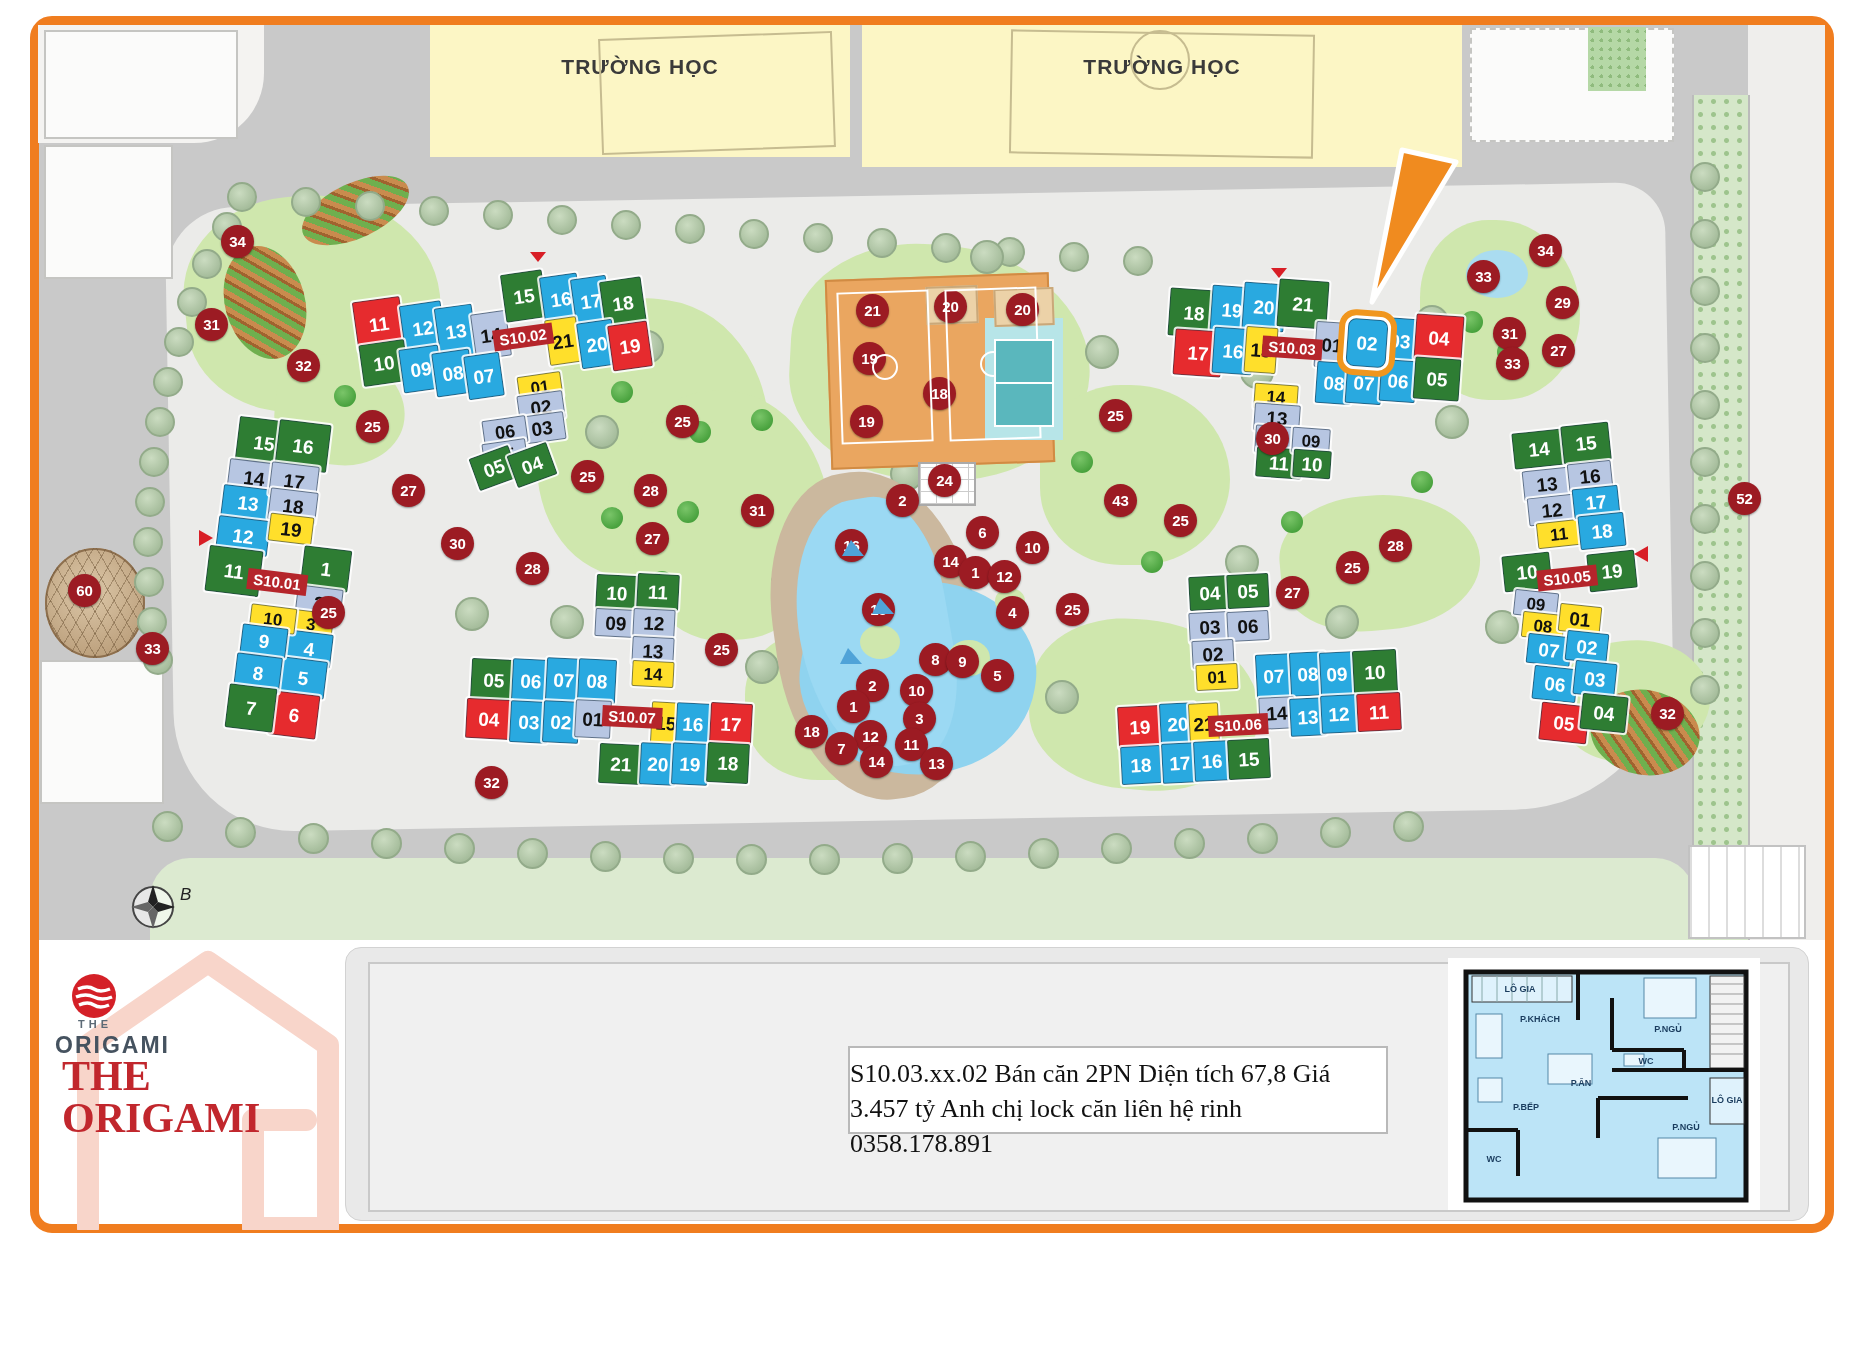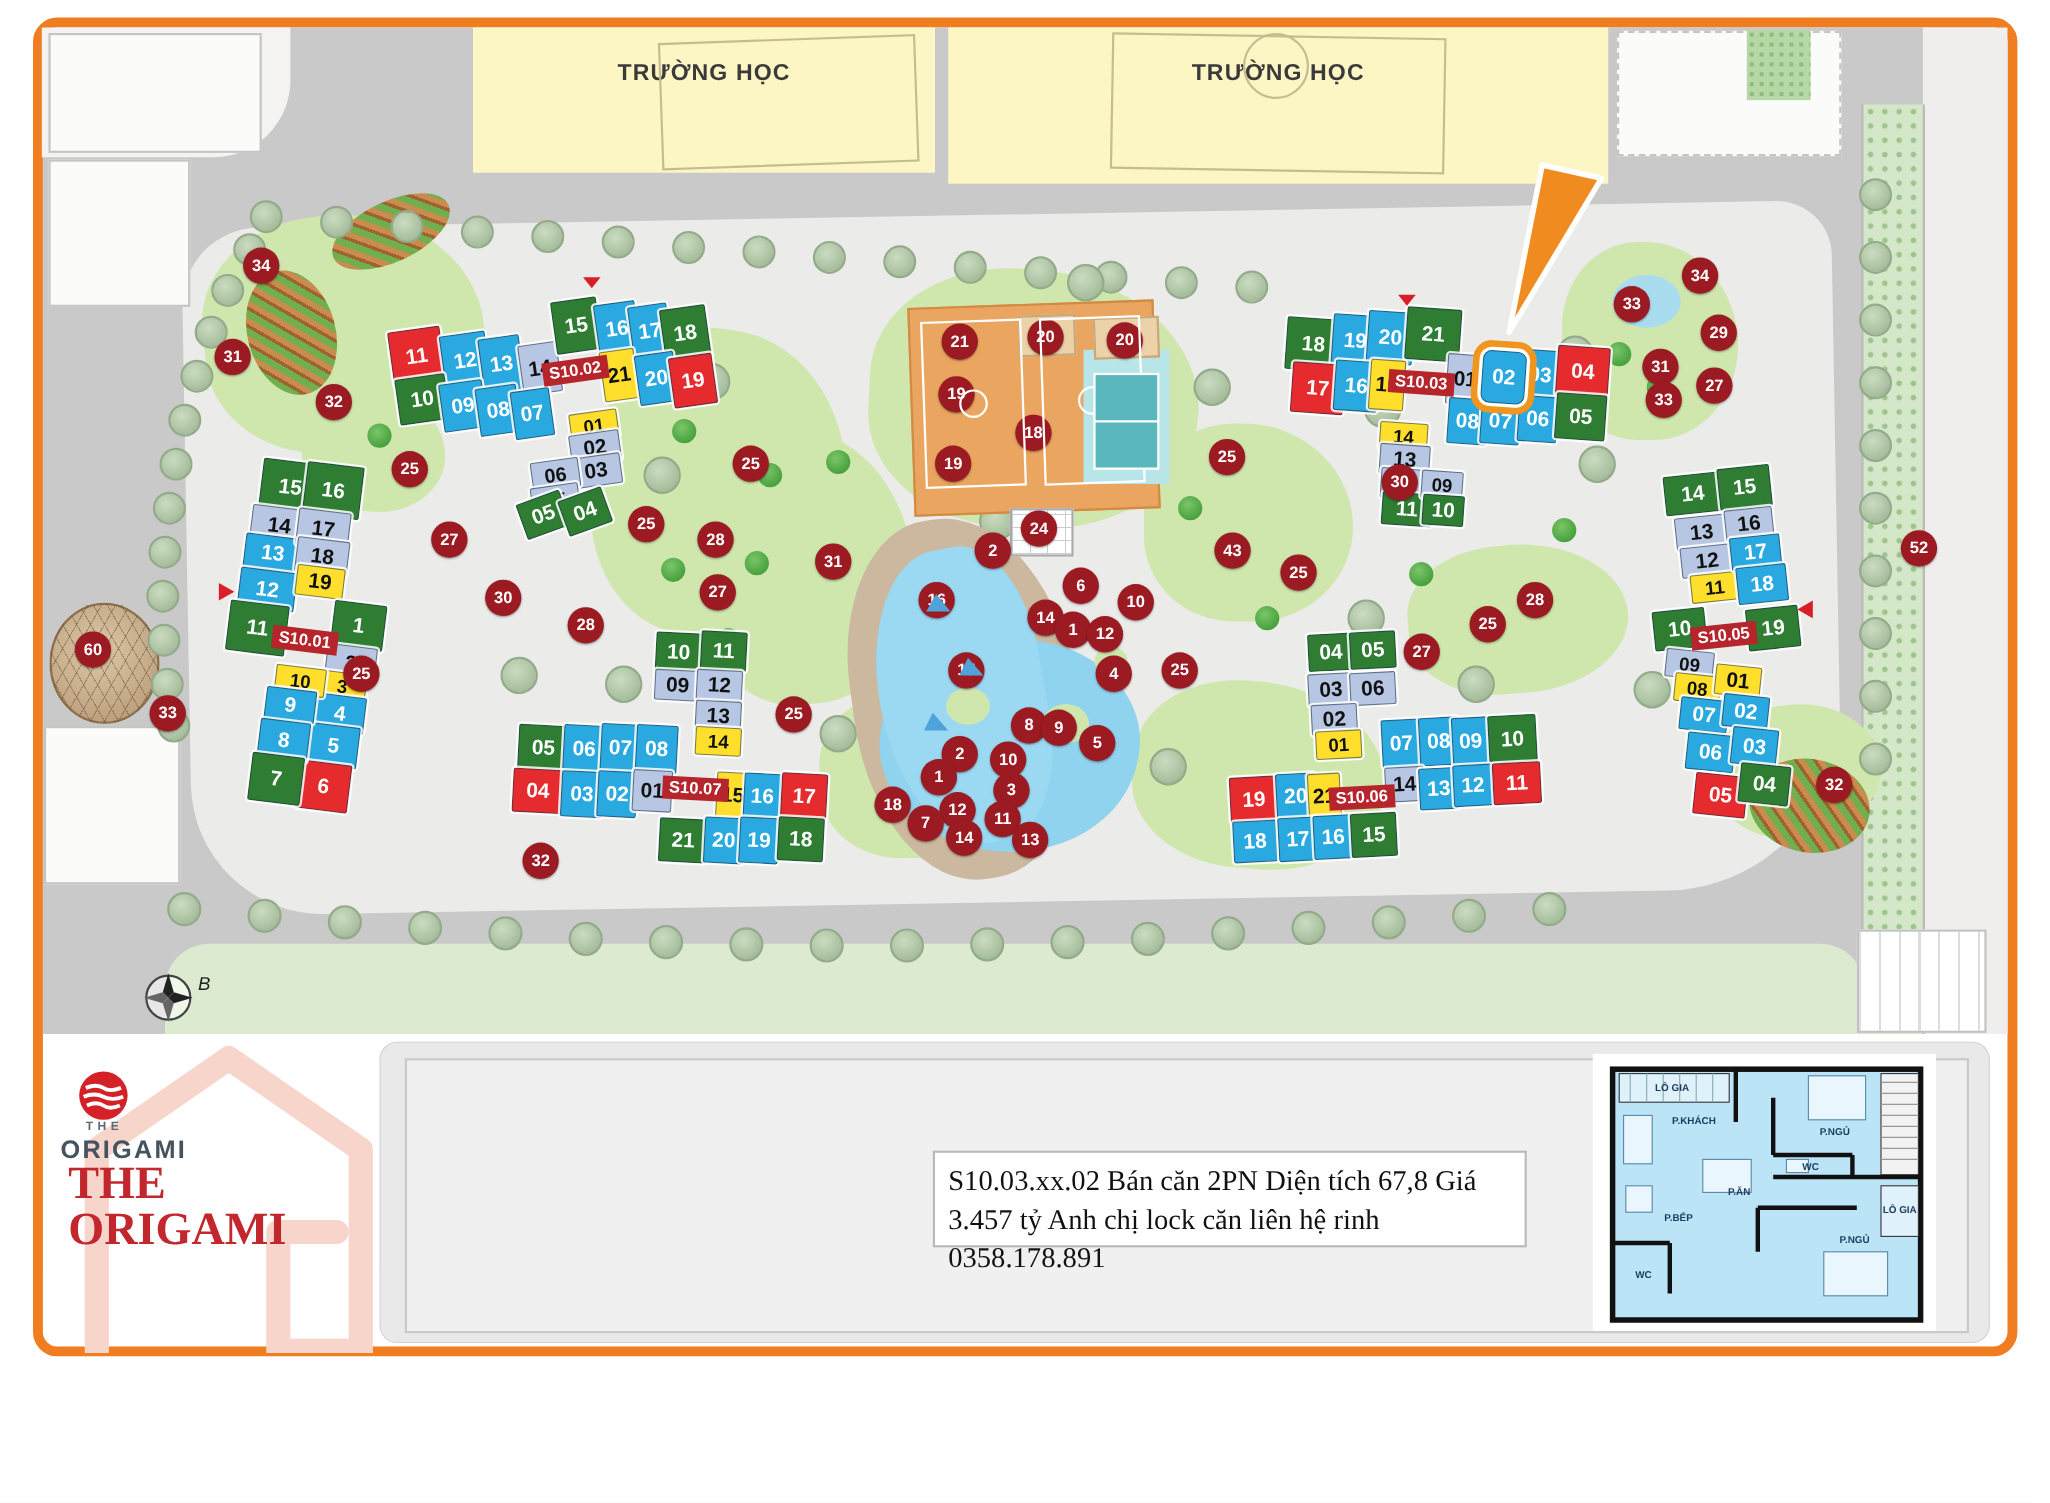--- a/index.html
+++ b/index.html
@@ -27,21 +27,21 @@
   .swirl{border-radius:50%;z-index:5;
         background:repeating-linear-gradient(45deg,#c98b4e 0 5px,#6faf4e 5px 11px,#a0632f 11px 14px);}
   .whitebld{background:#fbfbfa;border:2px solid #c5c5c2;z-index:2;}
   #panel{left:345px;top:947px;width:1462px;height:272px;background:#e9e9e9;border-radius:16px;
          border:1px solid #d2d2d2;z-index:50;}
   #panelinner{left:368px;top:962px;width:1418px;height:246px;background:#f0f0f0;border:2px solid #c9c9c9;z-index:51;}
   #title{left:408px;top:978px;font-family:"Liberation Serif",serif;font-weight:bold;font-size:44px;z-index:55;}
   .fieldrow{font-family:"Liberation Serif",serif;font-size:31px;color:#111;z-index:55;white-space:nowrap;}
   .fieldrow b{font-weight:bold;}
   #notebox{left:848px;top:1046px;width:540px;height:88px;background:#fff;border:2px solid #b9b9b9;
-           font-family:"Liberation Serif",serif;font-size:26px;color:#111;padding:8px 12px;
+           font-family:"Liberation Serif",serif;font-size:26px;color:#111;padding:8px 0;
            line-height:1.35;z-index:55;box-sizing:border-box;}
   #fp{left:1448px;top:958px;width:312px;height:252px;background:#fff;z-index:55;}
   #logo{left:48px;top:950px;width:300px;height:280px;z-index:52;}
   .logosmalltop{left:78px;top:1018px;font-size:11px;letter-spacing:4px;color:#5c6a76;font-weight:bold;z-index:54;}
   .logosmall{left:55px;top:1032px;font-size:23px;font-weight:bold;color:#45525f;letter-spacing:2px;z-index:54;}
   .logobig{font-family:"Liberation Serif",serif;font-weight:bold;font-size:42px;color:#c1272d;z-index:54;}
   svg text{font-family:"Liberation Sans",sans-serif;}
 </style>
 </head>
 <body>

